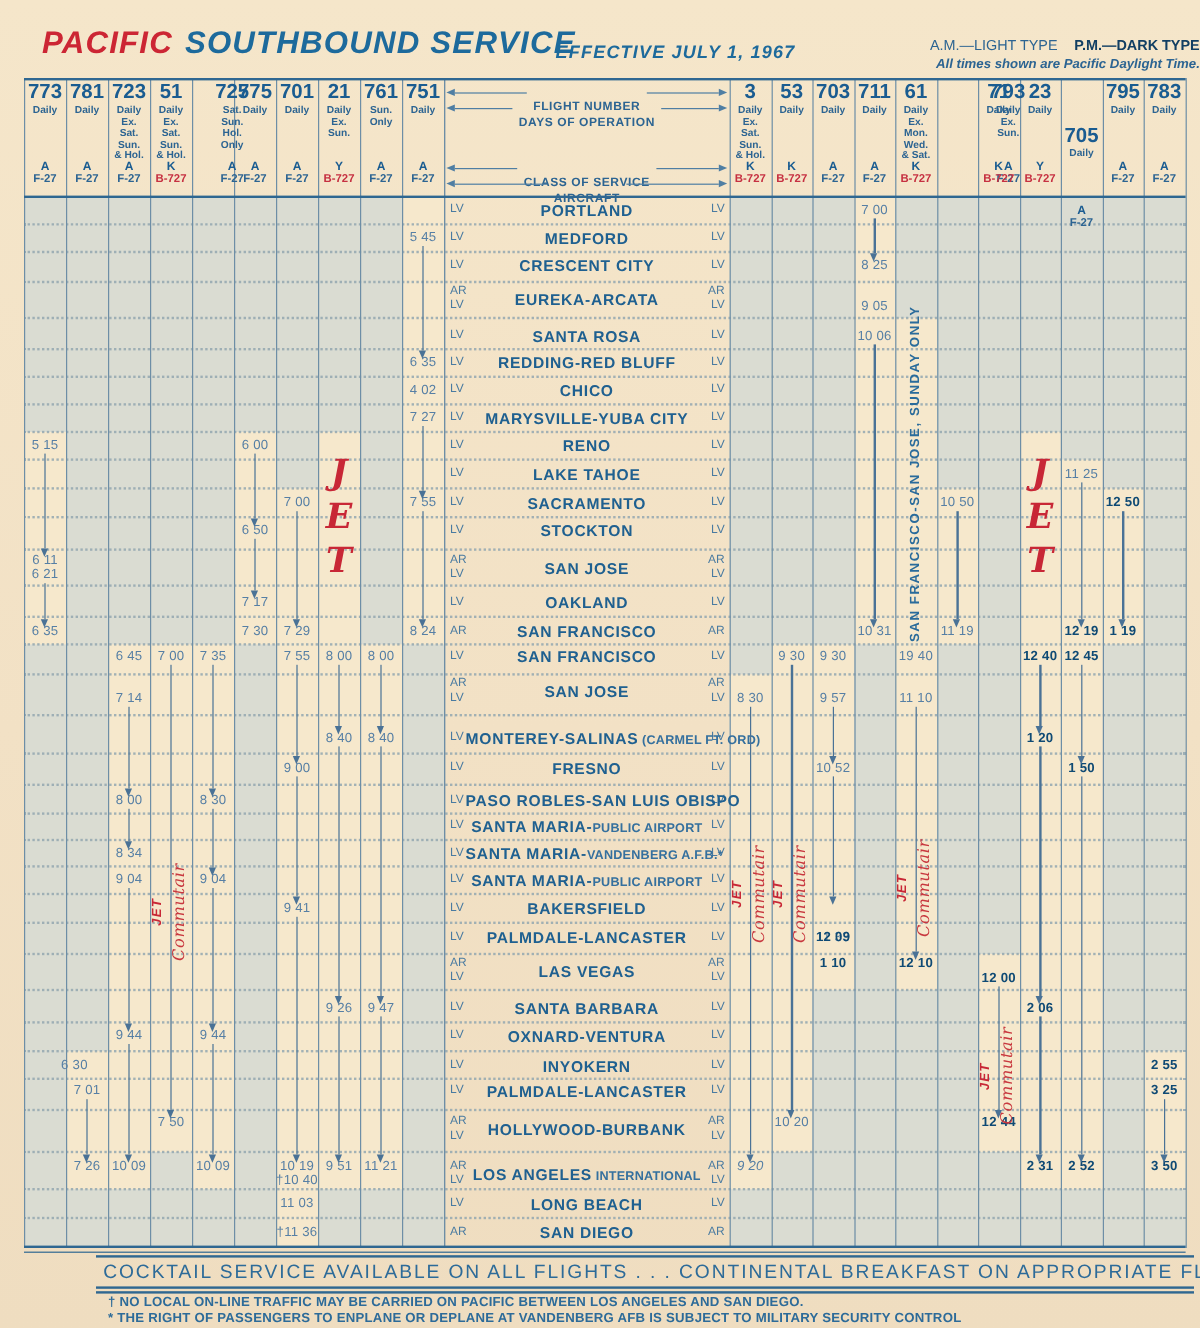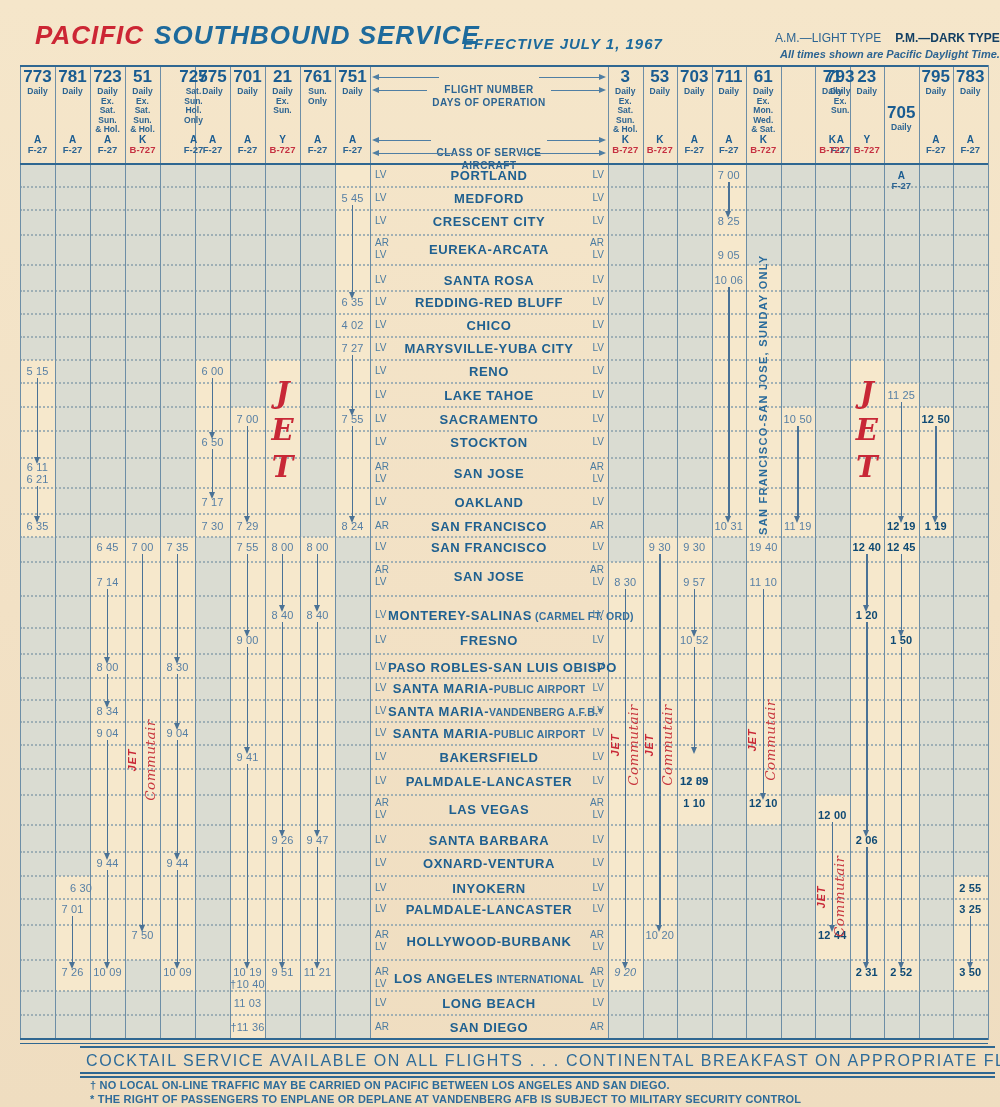--- a/index.html
+++ b/index.html
@@ -407,21 +407,21 @@
       <div class="city" style="top: 996.5px; position: absolute;"><span>LONG BEACH</span></div>
       <div class="mark" style="left: 375px; top: 1022px; position: absolute;">AR</div>
       <div class="mark" style="left: 586px; top: 1022px; width: 18px; text-align: right; position: absolute;">AR</div>
       <div class="city" style="top: 1020.5px; position: absolute;"><span>SAN DIEGO</span></div>
       <div class="tm" style="left: 13.5px; top: 365.5px; width: 48px; position: absolute;">5 15</div>
       <div class="tm" style="left: 13.5px; top: 461.5px; width: 48px; position: absolute;">6 11</div>
       <div class="tm" style="left: 13.5px; top: 473.5px; width: 48px; position: absolute;">6 21</div>
       <div class="tm" style="left: 13.5px; top: 520.5px; width: 48px; position: absolute;">6 35</div>
       <div class="arrow" style="left: 36.75px; top: 378px; height: 79px; position: absolute;"></div>
       <div class="arrow" style="left: 36.75px; top: 486px; height: 30px; position: absolute;"></div>
-      <div class="tm" style="left: 57px; top: 882.5px; width: 48px; position: absolute;">6 30</div>
+      <div class="tm" style="left: 38px; top: 882.5px; width: 48px; position: absolute;">6 30</div>
       <div class="tm" style="left: 48.5px; top: 903.5px; width: 48px; position: absolute;">7 01</div>
       <div class="tm" style="left: 48.5px; top: 966.5px; width: 48px; position: absolute;">7 26</div>
       <div class="arrow" style="left: 71.75px; top: 916px; height: 46px; position: absolute;"></div>
       <div class="tm" style="left: 83.5px; top: 541.5px; width: 48px; position: absolute;">6 45</div>
       <div class="tm" style="left: 83.5px; top: 576.5px; width: 48px; position: absolute;">7 14</div>
       <div class="tm" style="left: 83.5px; top: 661.5px; width: 48px; position: absolute;">8 00</div>
       <div class="tm" style="left: 83.5px; top: 705.5px; width: 48px; position: absolute;">8 34</div>
       <div class="tm" style="left: 83.5px; top: 727.5px; width: 48px; position: absolute;">9 04</div>
       <div class="tm" style="left: 83.5px; top: 857.5px; width: 48px; position: absolute;">9 44</div>
       <div class="tm" style="left: 83.5px; top: 966.5px; width: 48px; position: absolute;">10 09</div>

